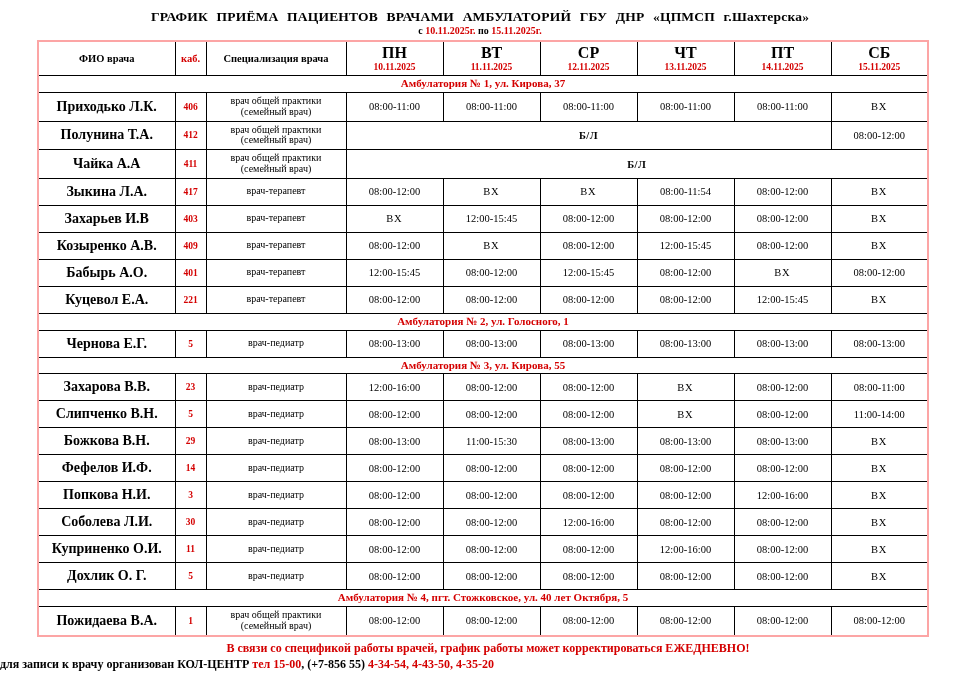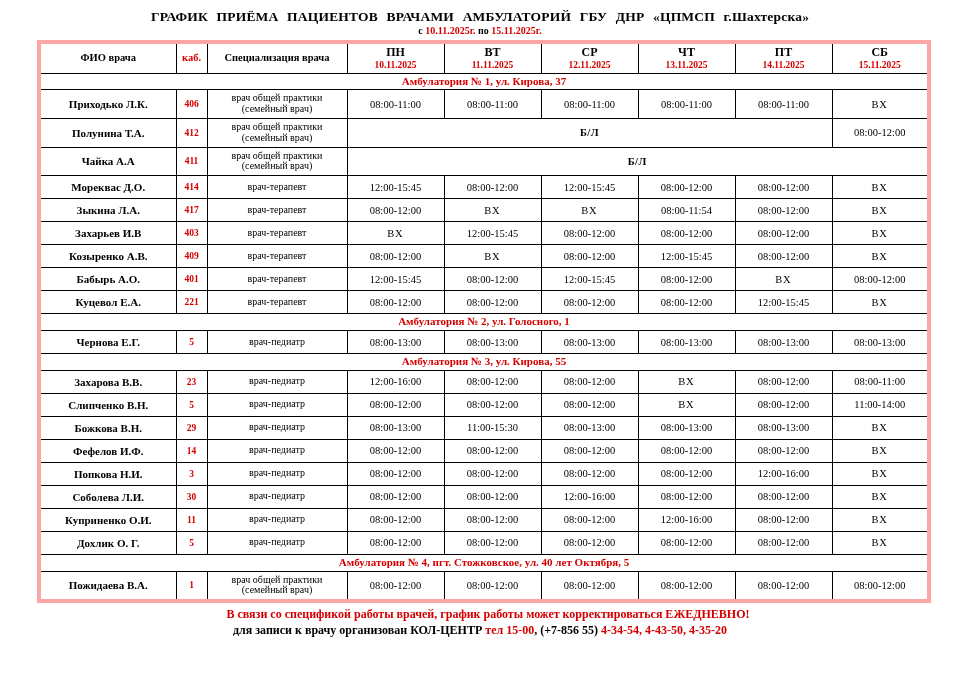--- a/index.html
+++ b/index.html
@@ -23,45 +23,45 @@
     font-size: 10px;
     font-weight: bold;
     margin: 0 0 4px 0;
   }
   .red { color: #d40000; }
   table.schedule {
     border-collapse: collapse;
     table-layout: fixed;
     width: 890px;
     margin-left: 37px;
-    border: 4px solid #fca5a5;
+    border: 2px solid #fca5a5;
   }
   table.schedule th, table.schedule td {
     border: 1px solid #000;
     text-align: center;
     vertical-align: middle;
     overflow: hidden;
   }
   table.schedule th {
     padding: 2px 2px;
     font-size: 10.5px;
     line-height: 1.15;
   }
-  .day-abbr { font-weight: bold; font-size: 12px; }
+  .day-abbr { font-weight: bold; font-size: 16px; }
   .day-date { font-weight: bold; font-size: 9.5px; color: #d40000; }
   td.section-header {
     color: #d40000;
     font-weight: bold;
     font-size: 11px;
     padding: 1px 2px;
     line-height: 1.25;
   }
   td.name {
     font-weight: bold;
-    font-size: 11px;
+    font-size: 14px;
     padding: 5px 2px;
   }
   td.cab {
     color: #d40000;
     font-weight: bold;
     font-size: 9.5px;
     padding: 5px 1px;
   }
   td.spec {
     font-size: 10px;
@@ -75,21 +75,21 @@
   td.time.status { letter-spacing: 1px; }
   td.time.status-bl { font-weight: bold; letter-spacing: 0.5px; }
   .footer-note {
     text-align: center;
     font-size: 12px;
     font-weight: bold;
     color: #d40000;
     margin: 4px 0 1px 16px;
   }
   .footer-call {
-    text-align: center;
+    text-align: left;
     font-size: 12px;
     font-weight: bold;
     margin: 0;
   }
 </style>
 </head>
 <body>
 
 <div class="page-title">ГРАФИК  ПРИЁМА  ПАЦИЕНТОВ  ВРАЧАМИ  АМБУЛАТОРИЙ  ГБУ  ДНР  «ЦПМСП г.Шахтерска»</div>
 
@@ -165,31 +165,20 @@
         <td class="time status-bl" colspan="5">Б/Л</td>
         <td class="time">08:00-12:00</td>
       </tr>
       <tr>
         <td class="name">Чайка А.А</td>
         <td class="cab">411</td>
         <td class="spec">врач общей практики (семейный врач)</td>
         <td class="time status-bl" colspan="6">Б/Л</td>
       </tr>
       <tr>
-        <td class="name">Мореквас Д.О.</td>
-        <td class="cab">414</td>
-        <td class="spec">врач-терапевт</td>
-        <td class="time">12:00-15:45</td>
-        <td class="time">08:00-12:00</td>
-        <td class="time">12:00-15:45</td>
-        <td class="time">08:00-12:00</td>
-        <td class="time">08:00-12:00</td>
-        <td class="time status">ВХ</td>
-      </tr>
-      <tr>
         <td class="name">Зыкина Л.А.</td>
         <td class="cab">417</td>
         <td class="spec">врач-терапевт</td>
         <td class="time">08:00-12:00</td>
         <td class="time status">ВХ</td>
         <td class="time status">ВХ</td>
         <td class="time">08:00-11:54</td>
         <td class="time">08:00-12:00</td>
         <td class="time status">ВХ</td>
       </tr>

